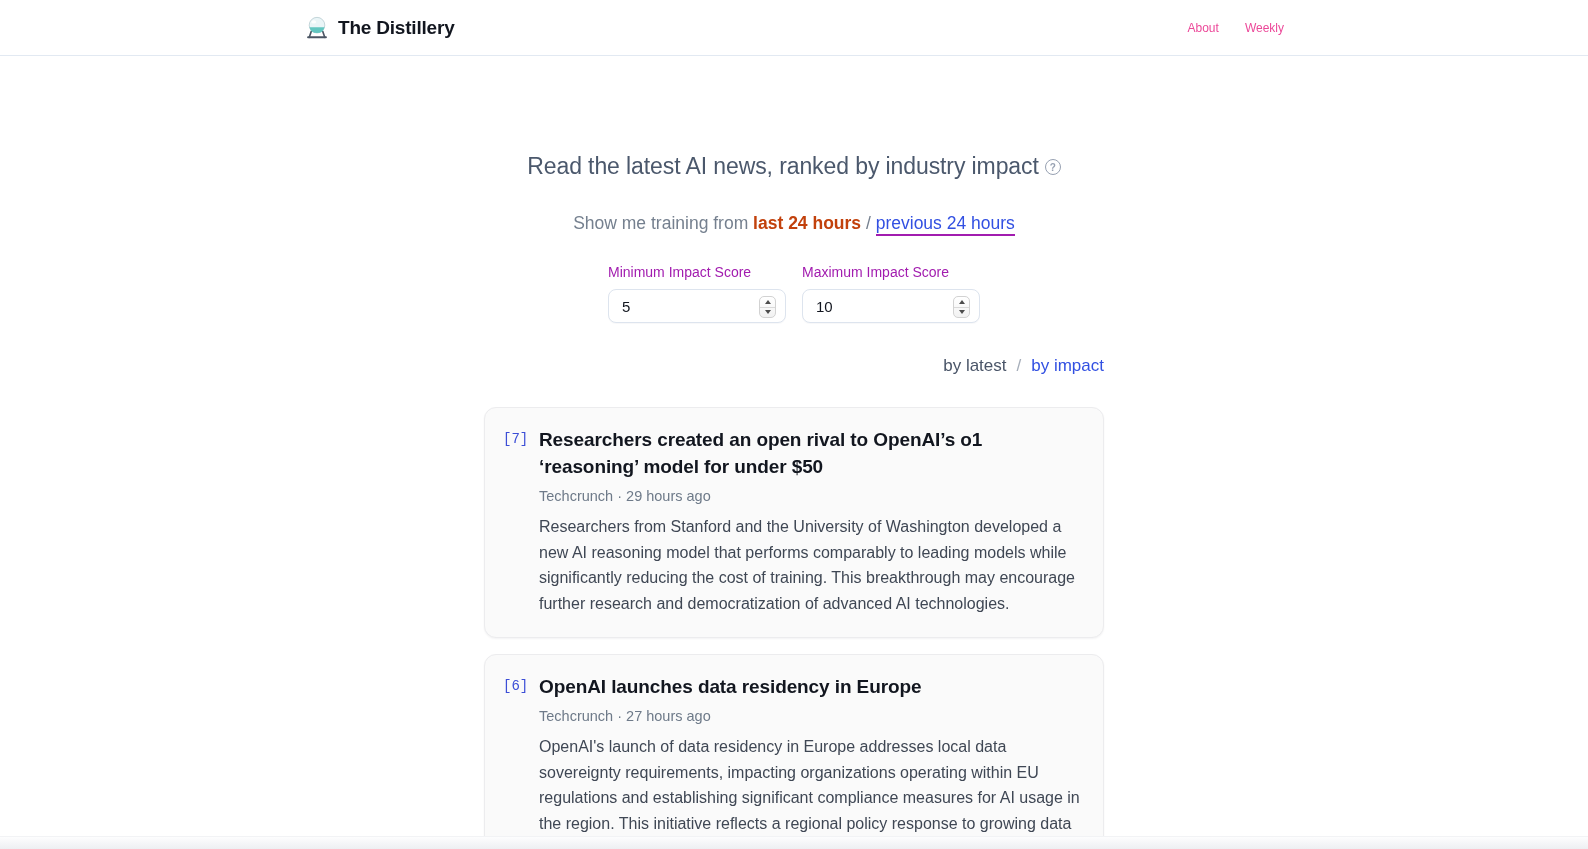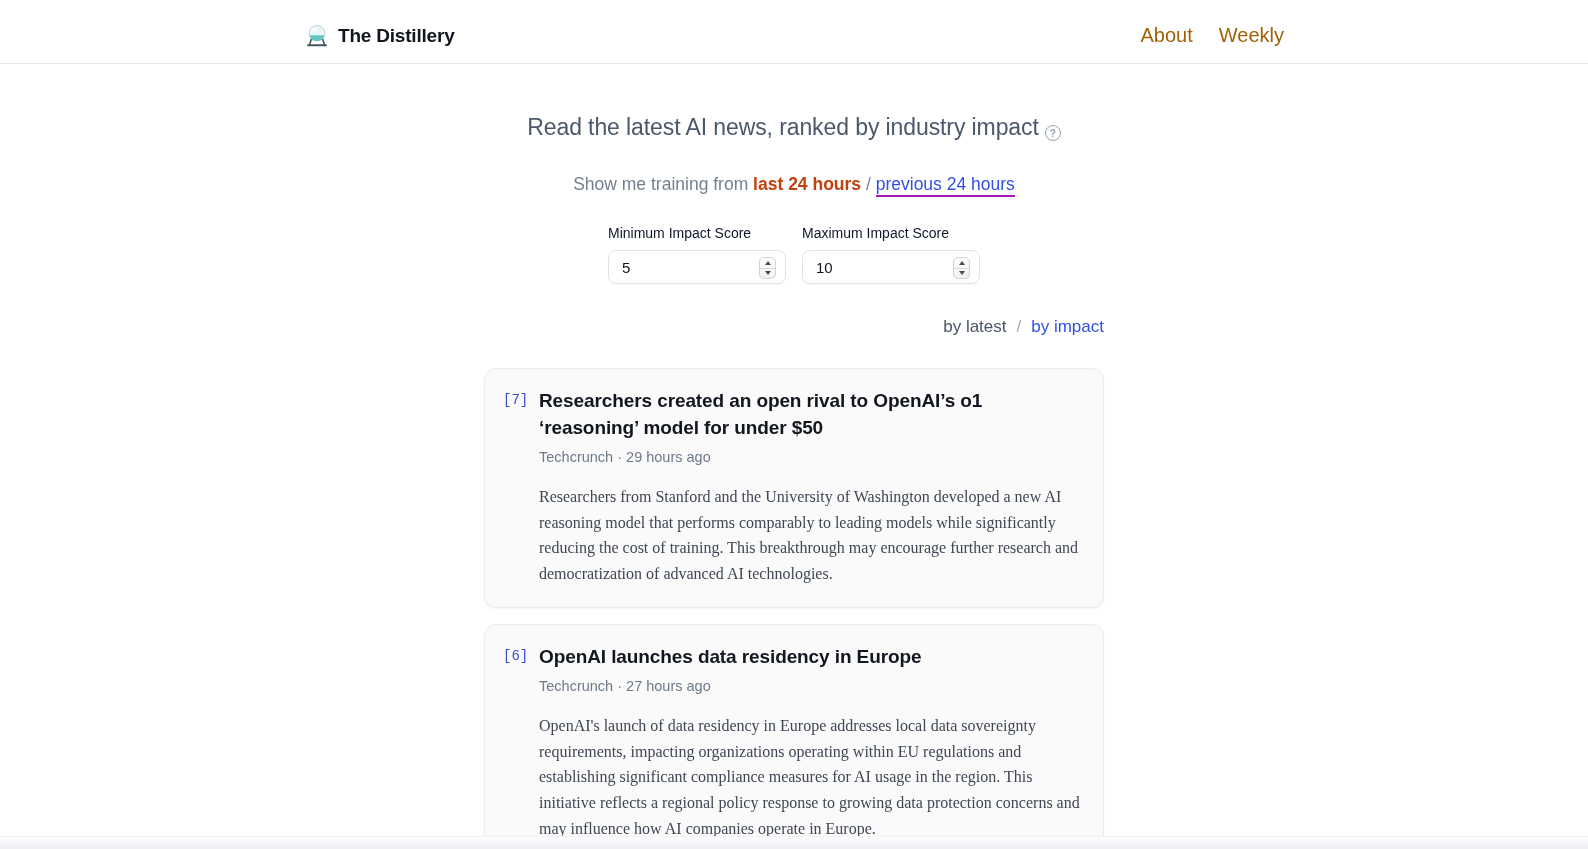--- a/index.html
+++ b/index.html
@@ -13,34 +13,34 @@
   }
 
   
   .site-header {
     height: 56px;
     background: #ffffff;
     border-bottom: 1px solid #e2e9f2;
   }
   .header-inner {
     width: 980px; height: 100%;
-    margin: 8px auto;
+    margin: 0 auto;
     display: flex; align-items: center; justify-content: space-between;
   }
   .brand { display: flex; align-items: center; gap: 8px; cursor: pointer; }
   .brand-name { font-size: 19px; font-weight: 700; color: #12161f; letter-spacing: -0.2px; }
   .logo-svg { display: block; }
   .main-nav { display: flex; align-items: center; gap: 26px; }
-  .nav-link { font-size: 20px; color: #a16207; text-decoration: none; cursor: pointer; }
+  .nav-link { font-size: 12px; color: #ec4899; text-decoration: none; cursor: pointer; }
 
   
   .hero { text-align: center; margin-top: 50px; }
   .hero-title {
-    display: inline-flex; align-items: flex-end; gap: 6px;
-    font-size: 23px; font-weight: 400; color: #4b586c; letter-spacing: -0.1px;
+    display: inline-flex; align-items: center; gap: 6px;
+    font-size: 23px; font-weight: 400; color: #4b586c; letter-spacing: -0.1px; margin-top: 47px;
   }
   .help-badge {
     display: inline-flex; align-items: center; justify-content: center;
     width: 16px; height: 16px; margin-top: 1px;
     border: 1.4px solid #97a1b2; border-radius: 50%;
     font-size: 10px; font-weight: 700; color: #97a1b2;
     cursor: pointer;
   }
 
   
@@ -56,21 +56,21 @@
   }
 
   
   .score-filters {
     width: 372px; margin: 30px auto 0;
     display: flex; gap: 16px;
   }
   .filter-group { width: 178px; }
   .filter-label {
     display: block;
-    font-size: 14px; font-weight: 500; color: #0f172a;
+    font-size: 14px; font-weight: 500; color: #a21caf;
     margin-bottom: 9px;
   }
   .num-wrap {
     position: relative; width: 178px; height: 34px;
     background: #ffffff;
     border: 1px solid #dde4ee; border-radius: 8px;
     box-shadow: 0 1px 1px rgba(20,30,60,0.03);
     display: flex; align-items: center;
   }
   .num-input {
@@ -132,22 +132,22 @@
   .card-title {
     font-size: 19px; font-weight: 600; color: #12161f;
     line-height: 1.42; letter-spacing: -0.1px;
     cursor: pointer;
   }
   .card-meta {
     margin-top: 7px;
     font-size: 14.5px; color: #6e7a89;
   }
   .card-summary {
-    margin-top: 19px;
-    font-size: 16px; color: #3f4754; line-height: 1.6; font-family: Liberation Serif, serif;
+    margin-top: 10px;
+    font-size: 16px; color: #3f4754; line-height: 1.6;
   }
 
   
   .bottom-fade {
     position: absolute; left: 0; bottom: 0;
     width: 100%; height: 13px;
     background: linear-gradient(#fdfdfe, #edeff2);
     border-top: 1px solid #f2f3f5;
   }
 </style>

